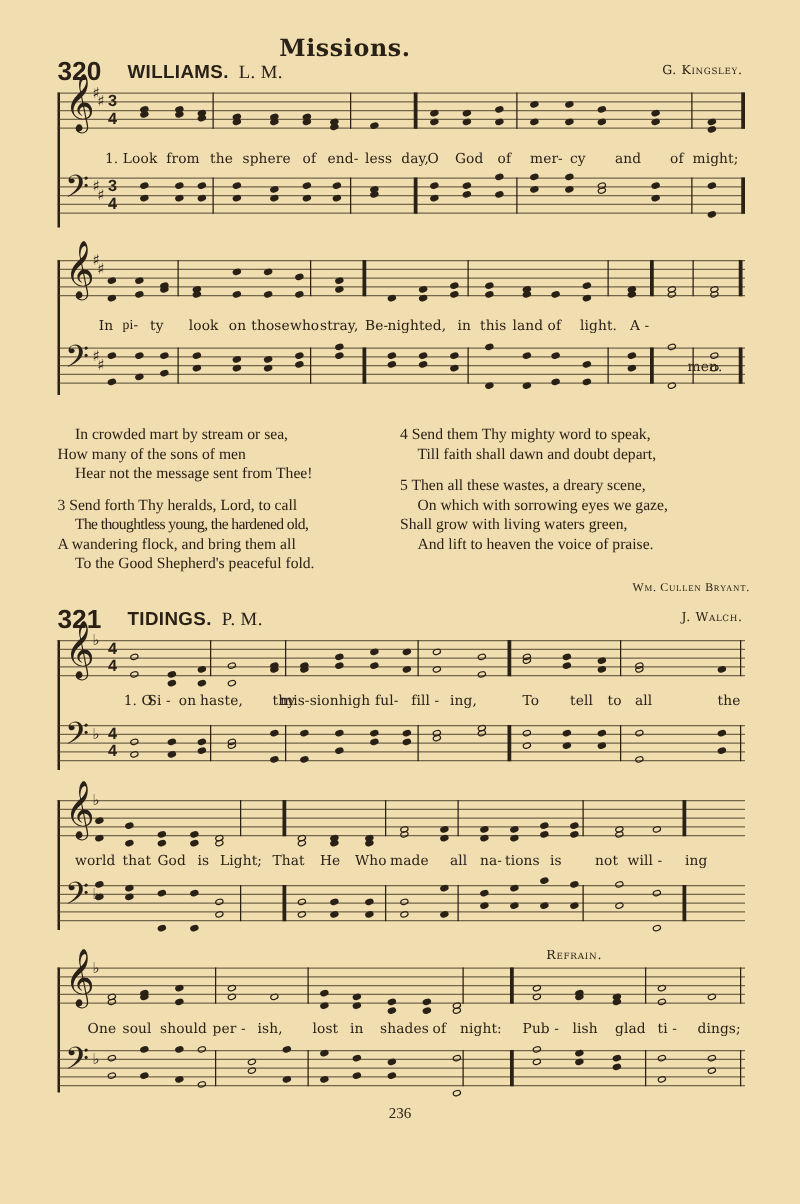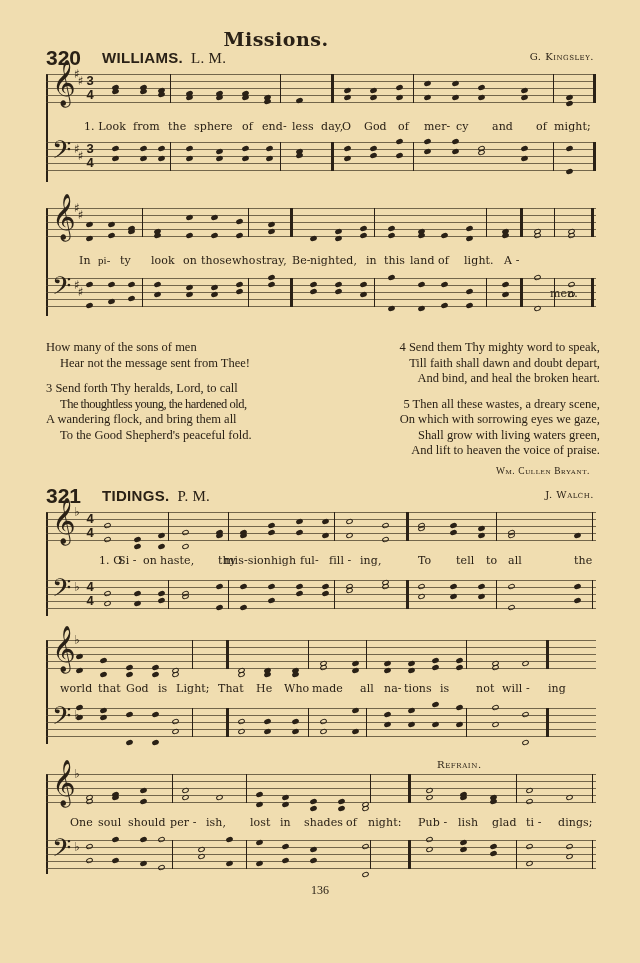--- a/index.html
+++ b/index.html
@@ -33,21 +33,21 @@
   .clef.bass { top: -4px; font-size: 30px; line-height: 1; }
   .keysig { position: absolute; left: 28px; top: -3px; font-family: "DejaVu Sans", sans-serif; font-size: 12px; line-height: 7px; }
   .timesig { position: absolute; left: 38px; top: 0px; font-family: "Liberation Sans", sans-serif; font-weight: bold; font-size: 13px; line-height: 14px; text-align: center; width: 12px; }
   .note { position: absolute; width: 7px; height: 5px; background: #2a2116; border-radius: 50%; transform: rotate(-20deg); }
   .note.half { background: transparent; border: 1.5px solid #2a2116; width: 5px; height: 3px; }
   .lyrics { position: absolute; left: 0; width: 550px; font-family: "DejaVu Serif", serif; font-size: 11px; white-space: nowrap; letter-spacing: 0.1px; }
   .lyrics span { position: absolute; }
 
   .verses { position: absolute; top: 340px; left: 46px; width: 560px; font-size: 12.5px; line-height: 15.5px; font-family: "Liberation Serif", serif; }
   .vcol { position: absolute; top: 0; width: 290px; }
-  .vcol.left { left: 0; } .vcol.right { left: 264px; text-align: right; }
+  .vcol.left { left: 0; } .vcol.right { left: 274px; }
   .stanza { margin-bottom: 10px; }
   .stanza div { white-space: nowrap; }
   .ind { padding-left: 14px; }
   .author { position: absolute; right: 10px; top: 124px; font-size: 9.5px; font-variant: small-caps; letter-spacing: 0.6px; }
   .refrain-label { position: absolute; left: 437px; top: 759px; font-size: 10px; font-variant: small-caps; letter-spacing: 0.6px; }
   .page-num { position: absolute; left: 0; width: 640px; top: 883px; text-align: center; font-family: "Liberation Serif", serif; font-size: 12px; }
 </style>
 </head>
 <body>
 
@@ -305,35 +305,35 @@
     <div class="note half" style="left:488px;top:-3px;"></div>
       <div class="note half" style="left:488px;top:28px;"></div>
     <div class="note half" style="left:522px;top:4px;"></div>
       <div class="note half" style="left:522px;top:14px;"></div>
   </div>
 </div>
 
 <div class="verses">
   <div class="vcol left">
     <div class="stanza">
+      <div class="ind">In crowded mart by stream or sea,</div>
       <div>How many of the sons of men</div>
       <div class="ind">Hear not the message sent from Thee!</div>
     </div>
     <div class="stanza">
       <div><span>3</span> <span>Send forth Thy heralds, Lord, to call</span></div>
       <div class="ind" style="letter-spacing:-0.5px;">The thoughtless young, the hardened old,</div>
       <div>A wandering flock, and bring them all</div>
       <div class="ind">To the Good Shepherd's peaceful fold.</div>
     </div>
   </div>
   <div class="vcol right">
     <div class="stanza">
       <div><span>4</span> <span>Send them Thy mighty word to speak,</span></div>
       <div class="ind">Till faith shall dawn and doubt depart,</div>
-      <div class="ind">And bind, and heal the broken heart.</div>
     </div>
     <div class="stanza">
       <div><span>5</span> <span>Then all these wastes, a dreary scene,</span></div>
       <div class="ind">On which with sorrowing eyes we gaze,</div>
       <div>Shall grow with living waters green,</div>
       <div class="ind">And lift to heaven the voice of praise.</div>
     </div>
     <div class="author">Wm. Cullen Bryant.</div>
   </div>
 </div>
@@ -685,13 +685,13 @@
       <div class="note" style="left:414px;top:7px;"></div>
     <div class="note" style="left:444px;top:4px;"></div>
       <div class="note" style="left:444px;top:11px;"></div>
     <div class="note half" style="left:480px;top:4px;"></div>
       <div class="note half" style="left:480px;top:21px;"></div>
     <div class="note half" style="left:520px;top:4px;"></div>
       <div class="note half" style="left:520px;top:14px;"></div>
   </div>
 </div>
 
-<div class="page-num">136</div>
+<div class="page-num">236</div>
 
 </body></html>

